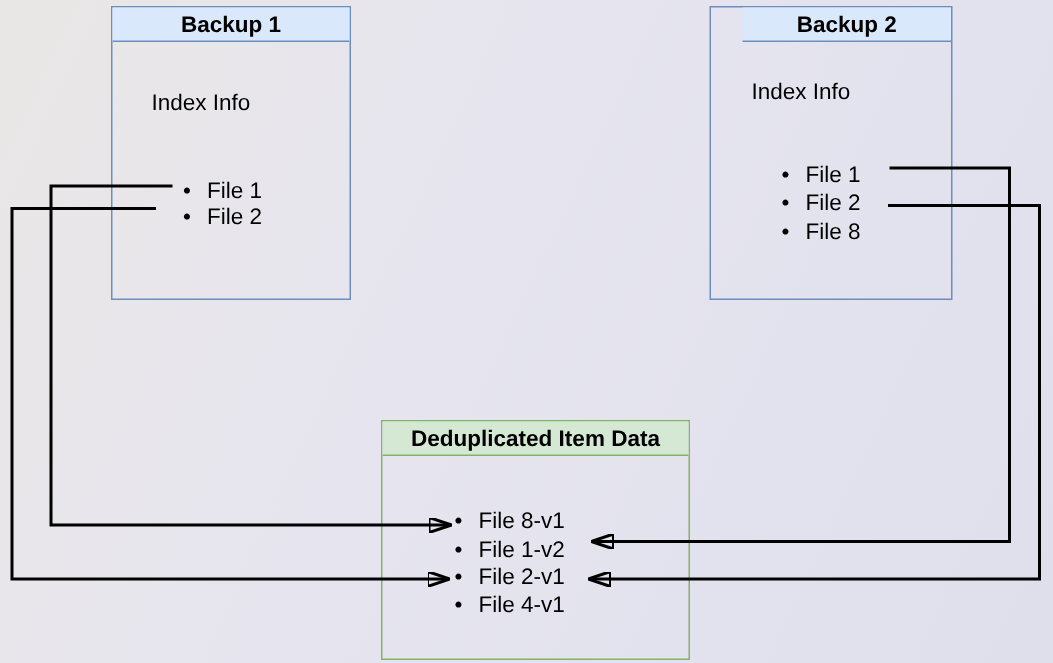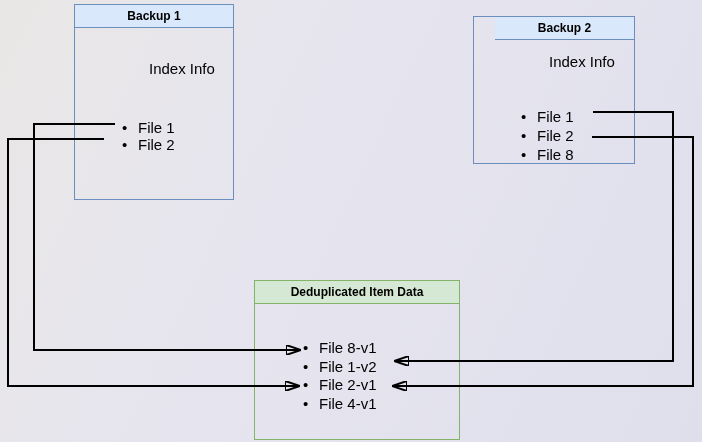--- a/index.html
+++ b/index.html
@@ -20,33 +20,32 @@
     border: 1px solid;
     box-sizing: border-box;
     background: transparent;
   }
   .box.blue  { border-color: var(--blue-border, #6c8ebf); }
   .box.green { border-color: var(--green-border, #82b366); }
   .box-header {
     height: 23px;
     line-height: 23px;
     text-align: center;
-    font-size: 12px;
+    font-size: 15px;
     font-weight: bold;
     border-bottom: 1px solid;
     box-sizing: border-box;
   }
   .blue .box-header  { background: var(--blue-fill, #dae8fc);  border-color: var(--blue-border, #6c8ebf); }
   .green .box-header { background: var(--green-fill, #d5e8d4); border-color: var(--green-border, #82b366); }
   .label {
     position: absolute;
     font-size: 15px;
     line-height: 16px;
     white-space: nowrap;
-    margin-left: 48px;
   }
   ul.file-list {
     position: absolute;
     margin: 0;
     padding: 0;
     list-style: none;
     font-size: 15px;
   }
   ul.file-list li {
     position: relative;
@@ -82,21 +81,21 @@
 
   <div class="box blue" style="left:74px; top:4px; width:160px; height:196px;">
     <div class="box-header">Backup 1</div>
   </div>
   <div class="label" style="left:101px; top:61px;">Index Info</div>
   <ul class="file-list" id="b1-list">
     <li>File 1</li>
     <li>File 2</li>
   </ul>
 
-  <div class="box blue" style="left:473px; top:16px; width:162px; height:148px;padding-left:21px;">
+  <div class="box blue" style="left:473px; top:4px; width:162px; height:196px;padding-left:21px;">
     <div class="box-header">Backup 2</div>
   </div>
   <div class="label" style="left:501px; top:54px;">Index Info</div>
   <ul class="file-list" id="b2-list">
     <li>File 1</li>
     <li>File 2</li>
     <li>File 8</li>
   </ul>
 
   <div class="box green" style="left:254px; top:280px; width:206px; height:160px;">

